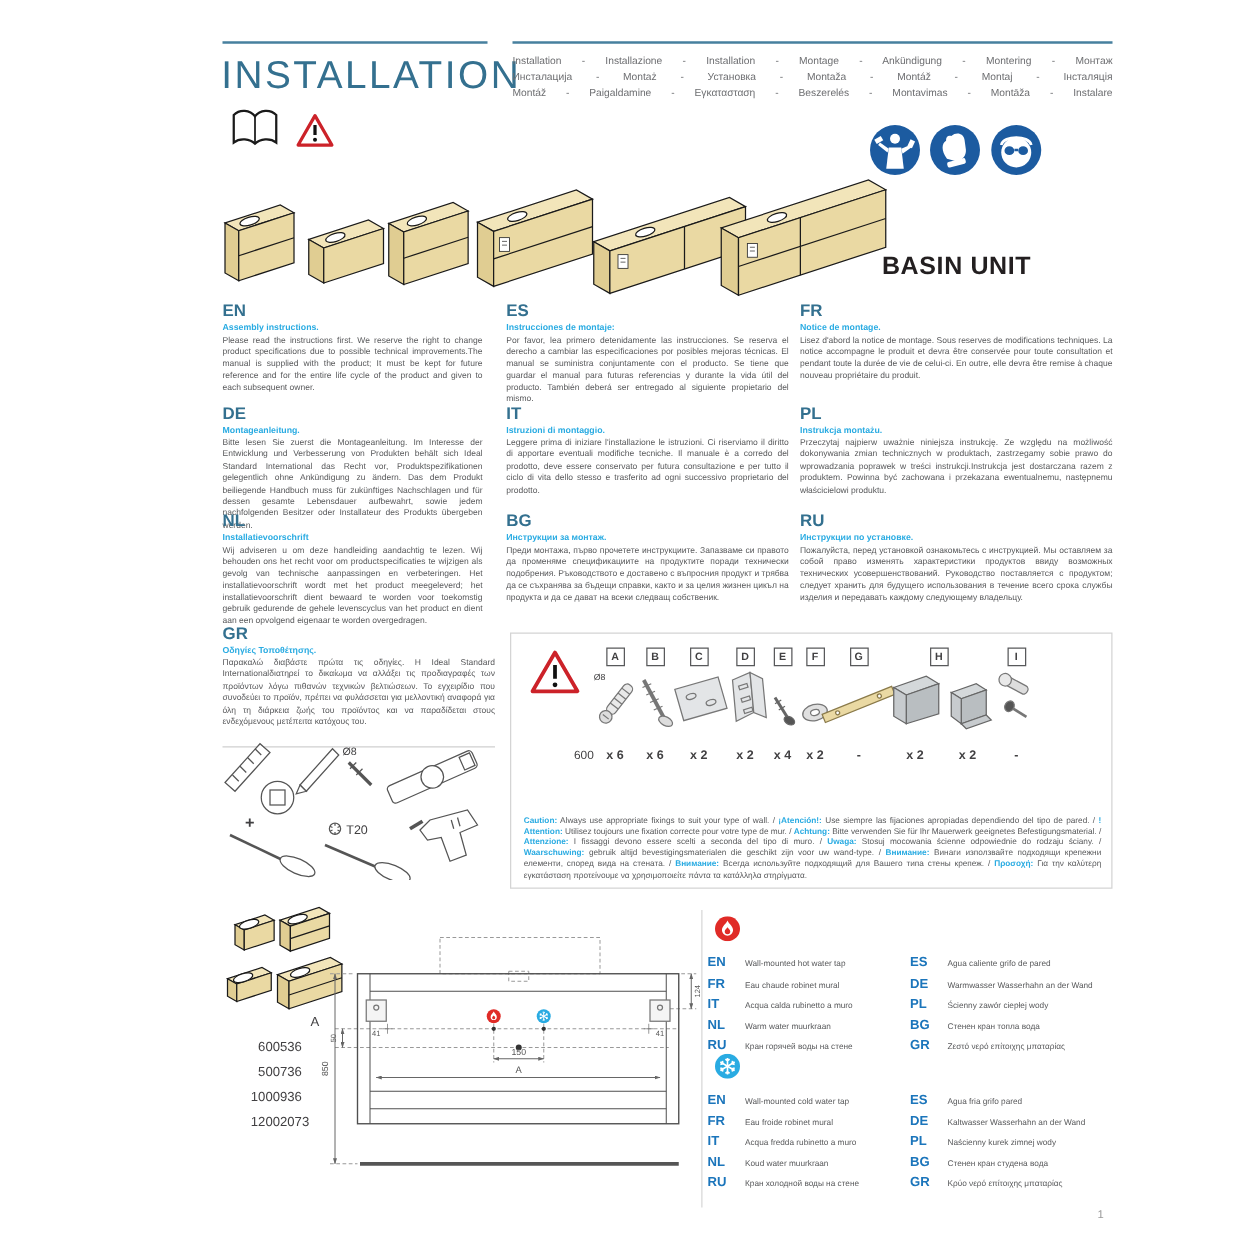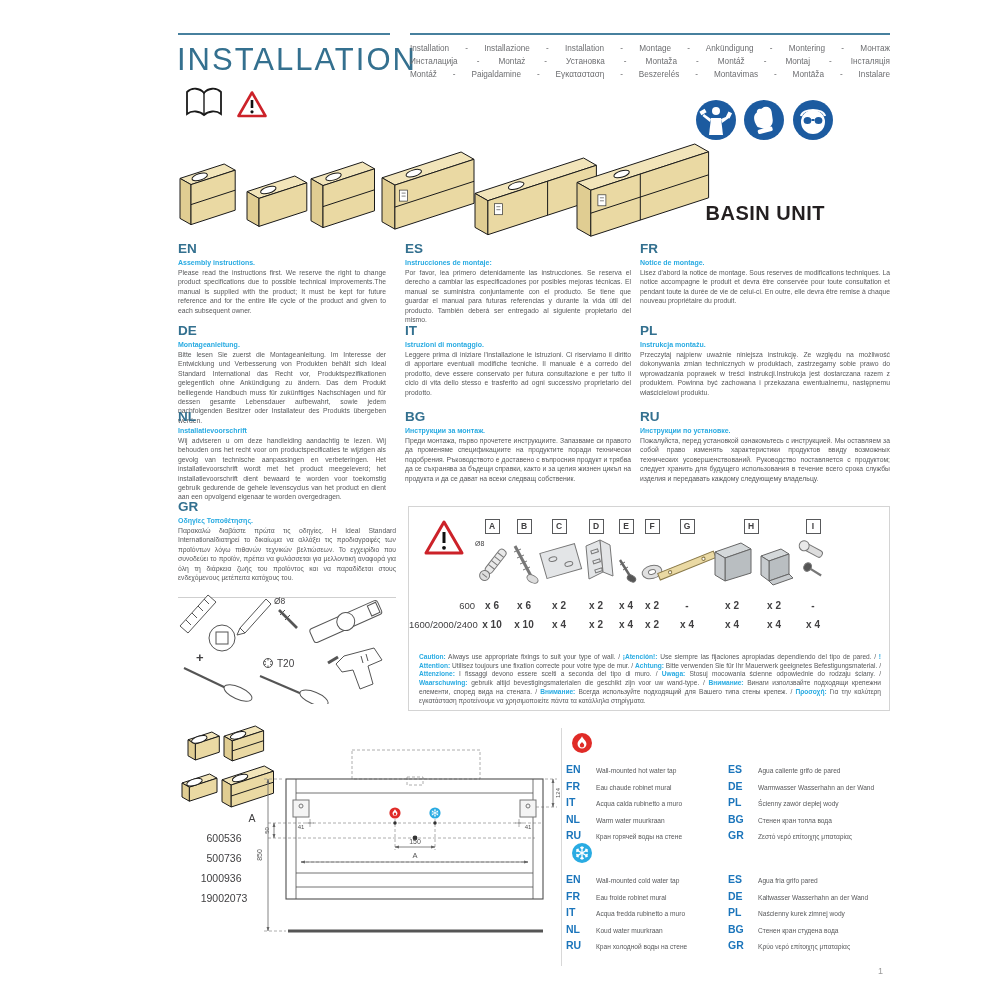--- a/index.html
+++ b/index.html
@@ -406,33 +406,20 @@
         <td class="qty">x 6</td>
         <td class="qty">x 2</td>
         <td class="qty">x 2</td>
         <td class="qty">x 4</td>
         <td class="qty">x 2</td>
         <td class="qty">-</td>
         <td class="qty">x 2</td>
         <td class="qty">x 2</td>
         <td class="qty">-</td>
       </tr>
-      <tr>
-        <td class="rlab">1600/2000/2400</td>
-        <td class="qty">x 10</td>
-        <td class="qty">x 10</td>
-        <td class="qty">x 4</td>
-        <td class="qty">x 2</td>
-        <td class="qty">x 4</td>
-        <td class="qty">x 2</td>
-        <td class="qty">x 4</td>
-        <td class="qty">x 4</td>
-        <td class="qty">x 4</td>
-        <td class="qty">x 4</td>
-      </tr>
     </tbody>
       </table>
 
     <div class="abs caution" style="left:10px;right:8px;top:146px;">
       <b>Caution:</b><span> Always use appropriate fixings to suit your type of wall. / </span><b>¡Atención!:</b><span> Use siempre las fijaciones apropiadas dependiendo del tipo de pared. / </span><b>! Attention:</b><span> Utilisez toujours une fixation correcte pour votre type de mur. / </span><b>Achtung:</b><span> Bitte verwenden Sie für Ihr Mauerwerk geeignetes Befestigungsmaterial. / </span><b>Attenzione:</b><span> I fissaggi devono essere scelti a seconda del tipo di muro. / </span><b>Uwaga:</b><span> Stosuj mocowania ścienne odpowiednie do rodzaju ściany. / </span><b>Waarschuwing:</b><span> gebruik altijd bevestigingsmaterialen die geschikt zijn voor uw wand-type. / </span><b>Внимание:</b><span> Винаги използвайте подходящи крепежни елементи, според вида на стената. / </span><b>Внимание:</b><span> Всегда используйте подходящий для Вашего типа стены крепеж. / </span><b>Προσοχή:</b><span> Για την καλύτερη εγκατάσταση προτείνουμε να χρησιμοποιείτε πάντα τα κατάλληλα στηρίγματα.</span>
     </div>
   </div>
 
   <div class="abs" id="boxes-small" style="left:176px;top:722px;width:120px;height:95px;"><svg width="120" height="95" viewBox="0 0 120 95">
         <polygon points="19.4,22.0 43.3,14.2 35.9,10.0 12.0,17.8" fill="#f2e5ba" stroke="#1a1a1a" stroke-width="1"></polygon>
@@ -463,21 +450,21 @@
       </div>
     <div class="r">
         <div class="c1">500</div>
         <div class="c2">736</div>
       </div>
     <div class="r">
         <div class="c1">1000</div>
         <div class="c2">936</div>
       </div>
     <div class="r">
-        <div class="c1">1900</div>
+        <div class="c1">1200</div>
         <div class="c2">2073</div>
       </div>
   </div>
 
   <div class="abs" style="left:252px;top:735px;">
     <svg width="330" height="230" viewBox="0 0 330 230">
       <defs>
         <marker id="ar" viewBox="0 0 6 4" markerWidth="6" markerHeight="4" refX="5.5" refY="2" orient="auto-start-reverse">
           <path d="M0 0 L6 2 L0 4 Z" fill="#666"></path>
         </marker>

